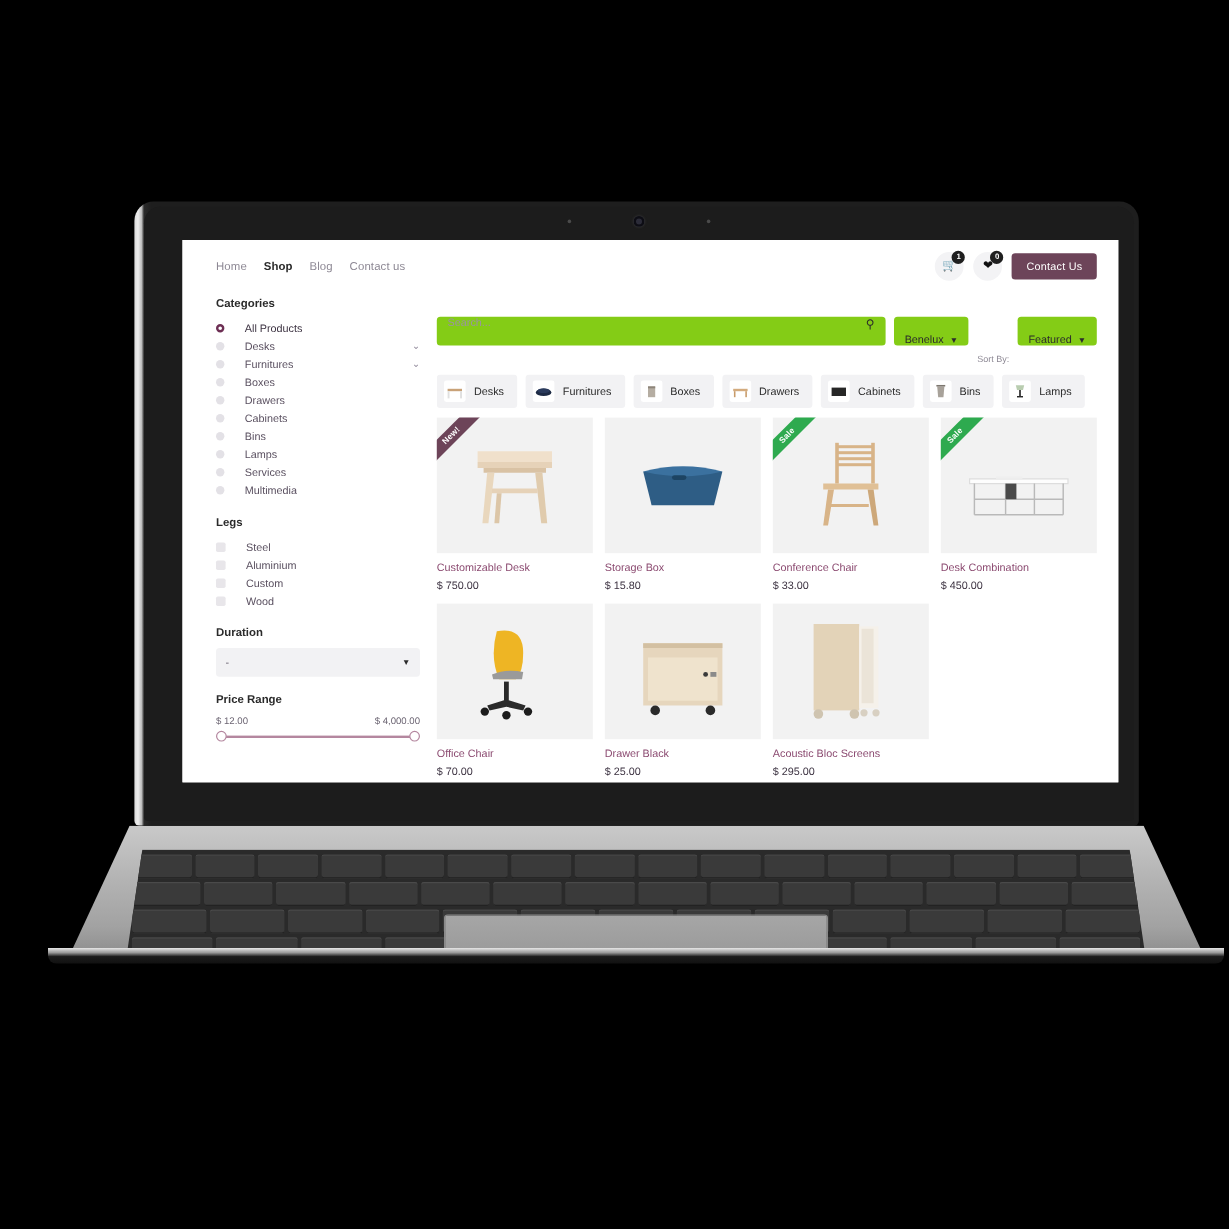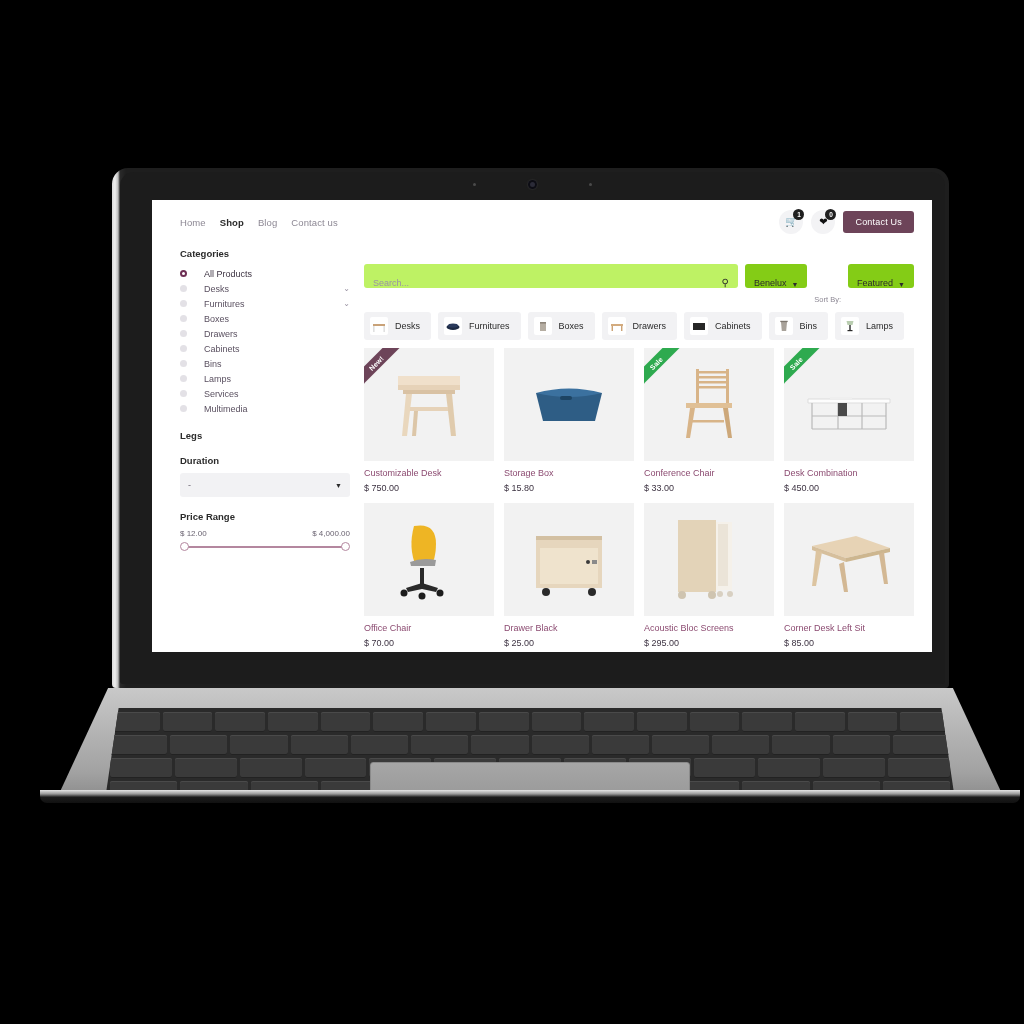--- a/index.html
+++ b/index.html
@@ -125,22 +125,22 @@
   .caret { font-size: 7px; color: #2b2b2b; }
   .price-row { display: flex; justify-content: space-between; font-size: 8px; color: #6b6472; margin: 7px 0 4px; }
   .slider { position: relative; height: 10px; }
   .slider-track { position: absolute; left: 4px; right: 4px; top: 4px; height: 1.5px; background: #b4879f; }
   .knob { position: absolute; top: 0; width: 9px; height: 9px; border-radius: 50%;
           background: #fff; border: 1.3px solid #b4879f; }
   .knob.lo { left: 0; } .knob.hi { right: 0; }
 
   
   .toolbar { display: flex; align-items: center; gap: 7px; }
-  .search-wrap { flex: 1; background: #bef264; border-radius: 3px; height: 24px;
-                 display: flex; align-items: flex-end; padding: 0 9px; }
+  .search-wrap { flex: 1; background: #84cc16; border-radius: 3px; height: 24px;
+                 display: flex; align-items: flex-start; padding: 0 9px; }
   .search-wrap input { flex: 1; border: none; background: transparent; outline: none;
                        font-size: 9px; font-family: inherit; color: #5a5060; }
   .search-wrap input::placeholder { color: #9a93a3; }
   .search-icon { font-size: 10px; color: #2b2b2b; }
   .pill { background: #84cc16; border: none; border-radius: 3px; height: 24px;
           padding: 0 9px; font-size: 9px; font-family: Liberation Sans, sans-serif; color: #2b2b2b;
           display: flex; align-items: flex-end; gap: 5px; cursor: pointer; white-space: nowrap; }
   .sortby-label { font-size: 7.5px; color: #8d8894; white-space: nowrap; margin-top: 47px; }
 
   
@@ -247,20 +247,38 @@
                   <span class="radio-off"></span>
                   <span class="lbl">Services</span>
                 </li>
                 <li class="cat-item">
                   <span class="radio-off"></span>
                   <span class="lbl">Multimedia</span>
                 </li>
               </ul>
 
               <div class="side-title mt">Legs</div>
+              <ul class="cat-list">
+                <li class="cat-item">
+                  <span class="chk"></span>
+                  <span class="lbl">Steel</span>
+                </li>
+                <li class="cat-item">
+                  <span class="chk"></span>
+                  <span class="lbl">Aluminium</span>
+                </li>
+                <li class="cat-item">
+                  <span class="chk"></span>
+                  <span class="lbl">Custom</span>
+                </li>
+                <li class="cat-item">
+                  <span class="chk"></span>
+                  <span class="lbl">Wood</span>
+                </li>
+              </ul>
 
               <div class="side-title mt">Duration</div>
               <div class="select-duration">
                 <span>-</span>
                 <span class="caret">▼</span>
               </div>
 
               <div class="side-title mt">Price Range</div>
               <div class="price-row">
                 <span>$ 12.00</span>
@@ -469,34 +487,20 @@
                       <circle cx="32" cy="85" r="4" fill="#cfc4b0"></circle>
                         <circle cx="62" cy="85" r="4" fill="#cfc4b0"></circle>
                       <circle cx="70" cy="84" r="3" fill="#d8d0c2"></circle>
                         <circle cx="80" cy="84" r="3" fill="#d8d0c2"></circle>
                     </svg>
                   </div>
                   <div class="p-name">Acoustic Bloc Screens</div>
                   <div class="p-price">$ 295.00</div>
                 </div>
 
-                <div class="card">
-                  <div class="thumb">
-                    <svg width="118" height="100" viewBox="0 0 118 100">
-                      <path d="M22 36l44-10 34 12-44 10z" fill="#e7d3b5"></path>
-                      <path d="M22 36l34 12v4L22 40z" fill="#d6bf9c"></path>
-                      <path d="M56 48l44-10v4l-44 10z" fill="#cdb68f"></path>
-                      <path d="M26 40l-4 36h4l6-34z" fill="#dcc4a0"></path>
-                      <path d="M54 52l4 30h-4l-5-28z" fill="#d3b894"></path>
-                      <path d="M94 42l4 32h-4l-5-30z" fill="#d3b894"></path>
-                    </svg>
-                  </div>
-                  <div class="p-name">Corner Desk Left Sit</div>
-                  <div class="p-price">$ 85.00</div>
-                </div>
 
               </div>
             </main>
           </div>
 
         </div>
       </div>
     </div>
   </div>
 

